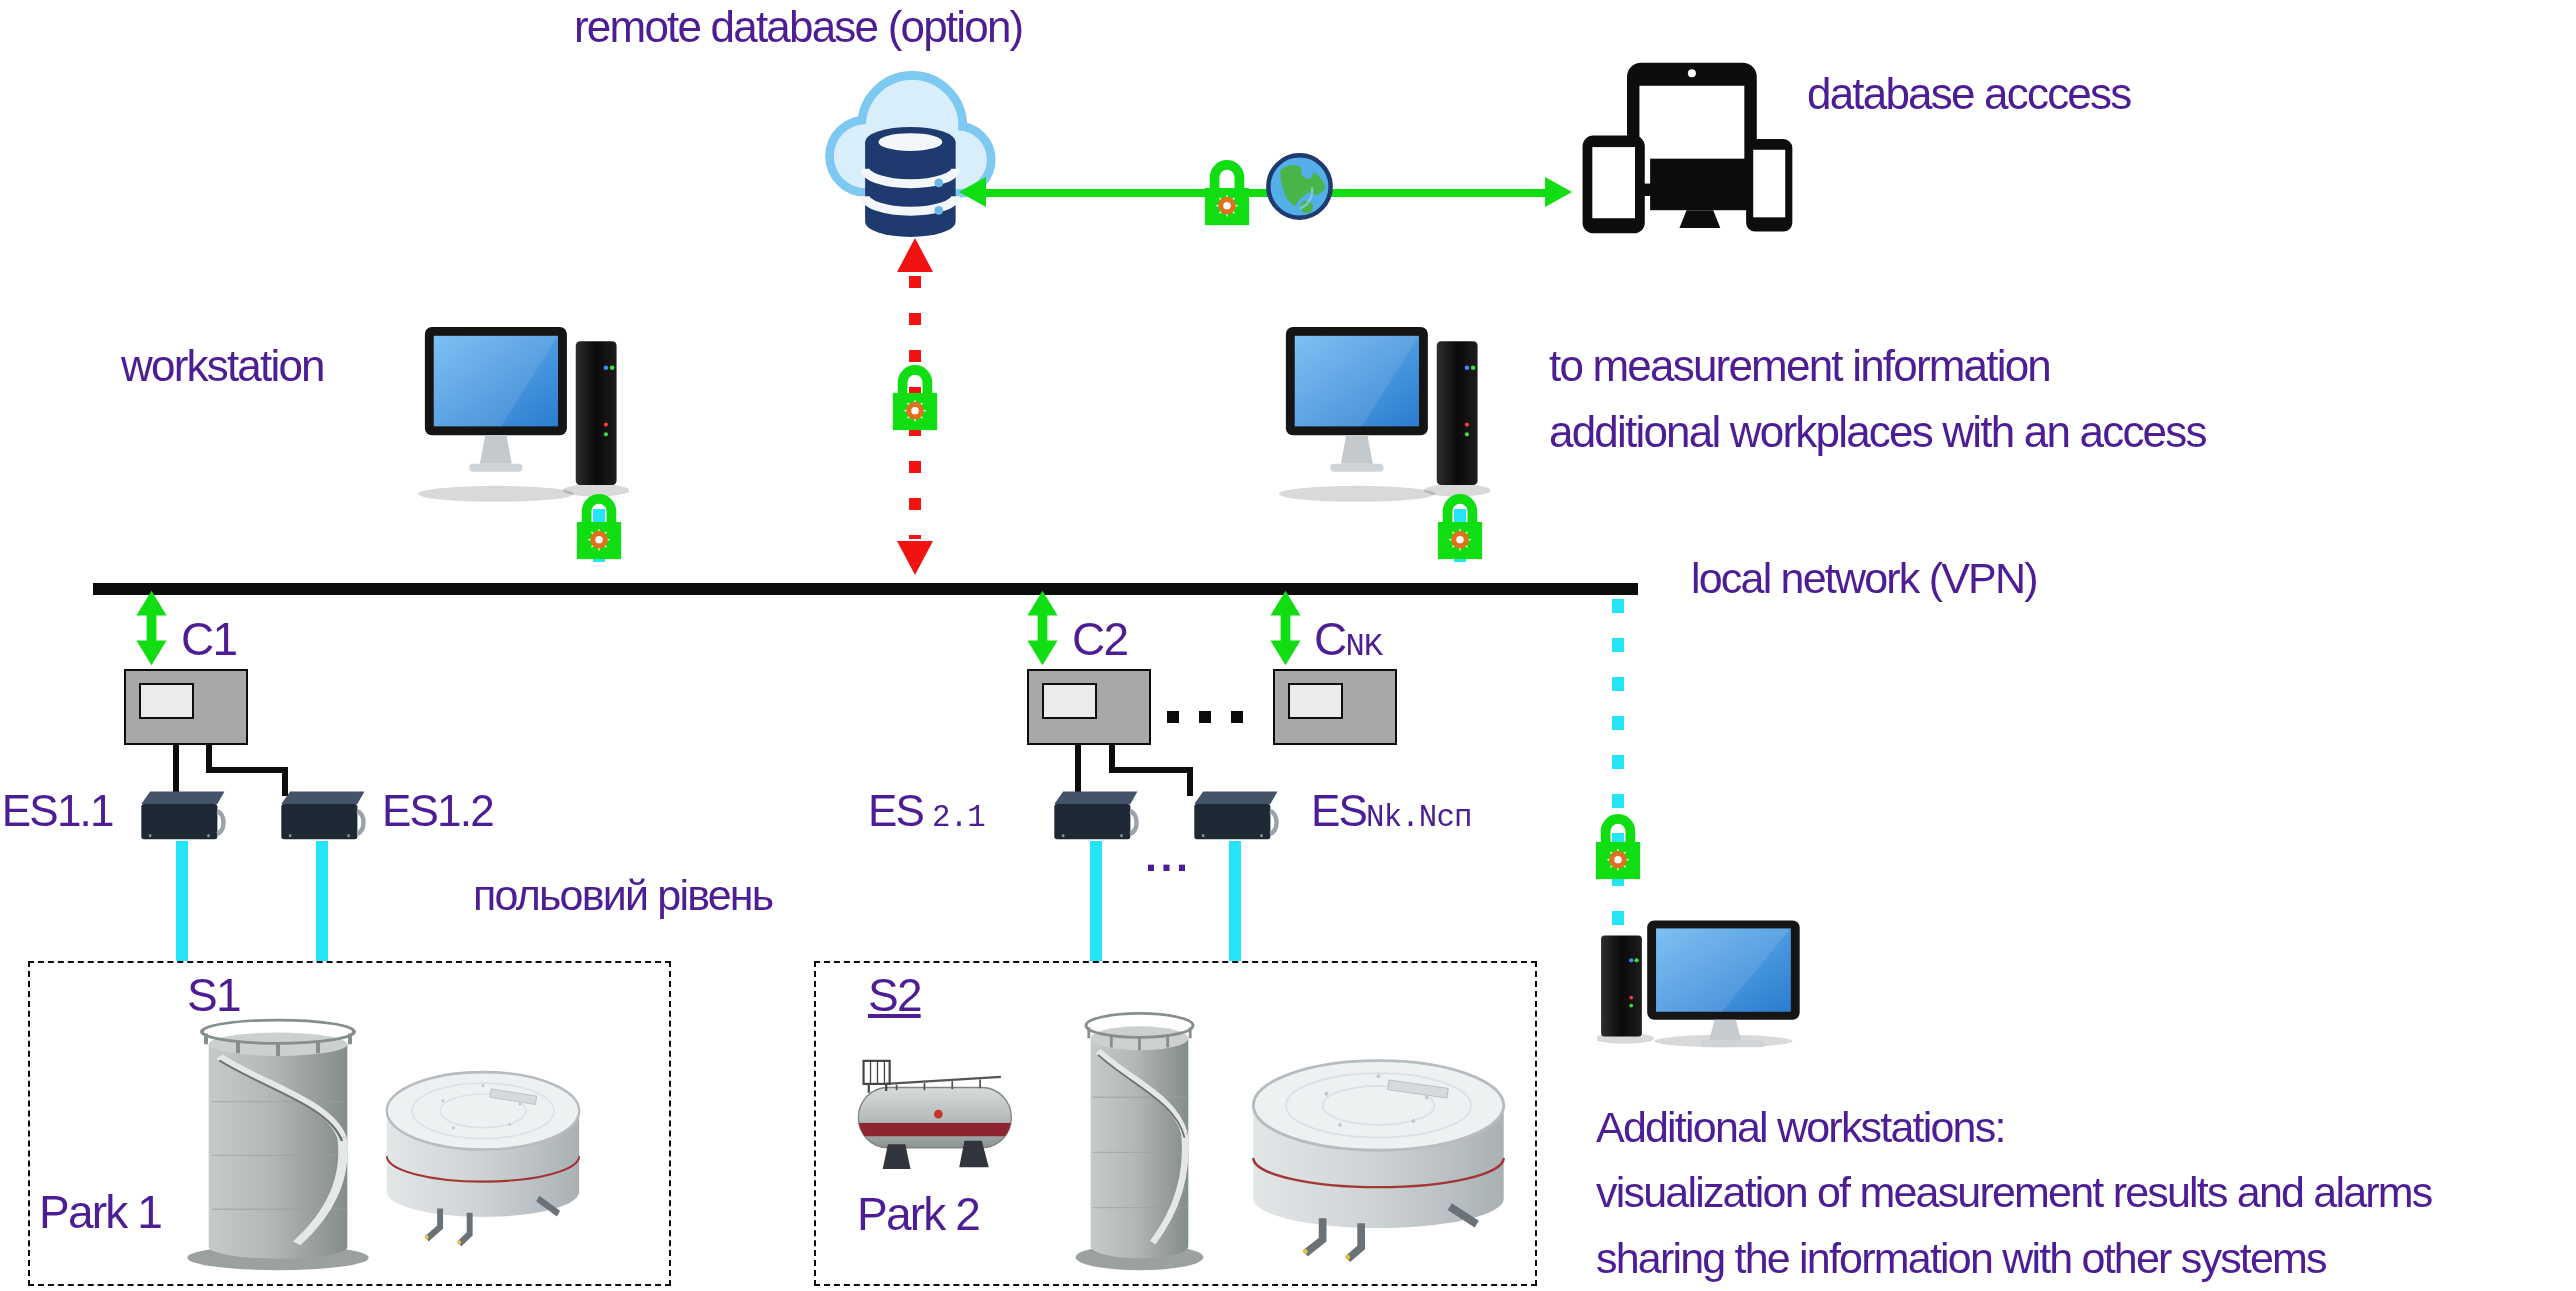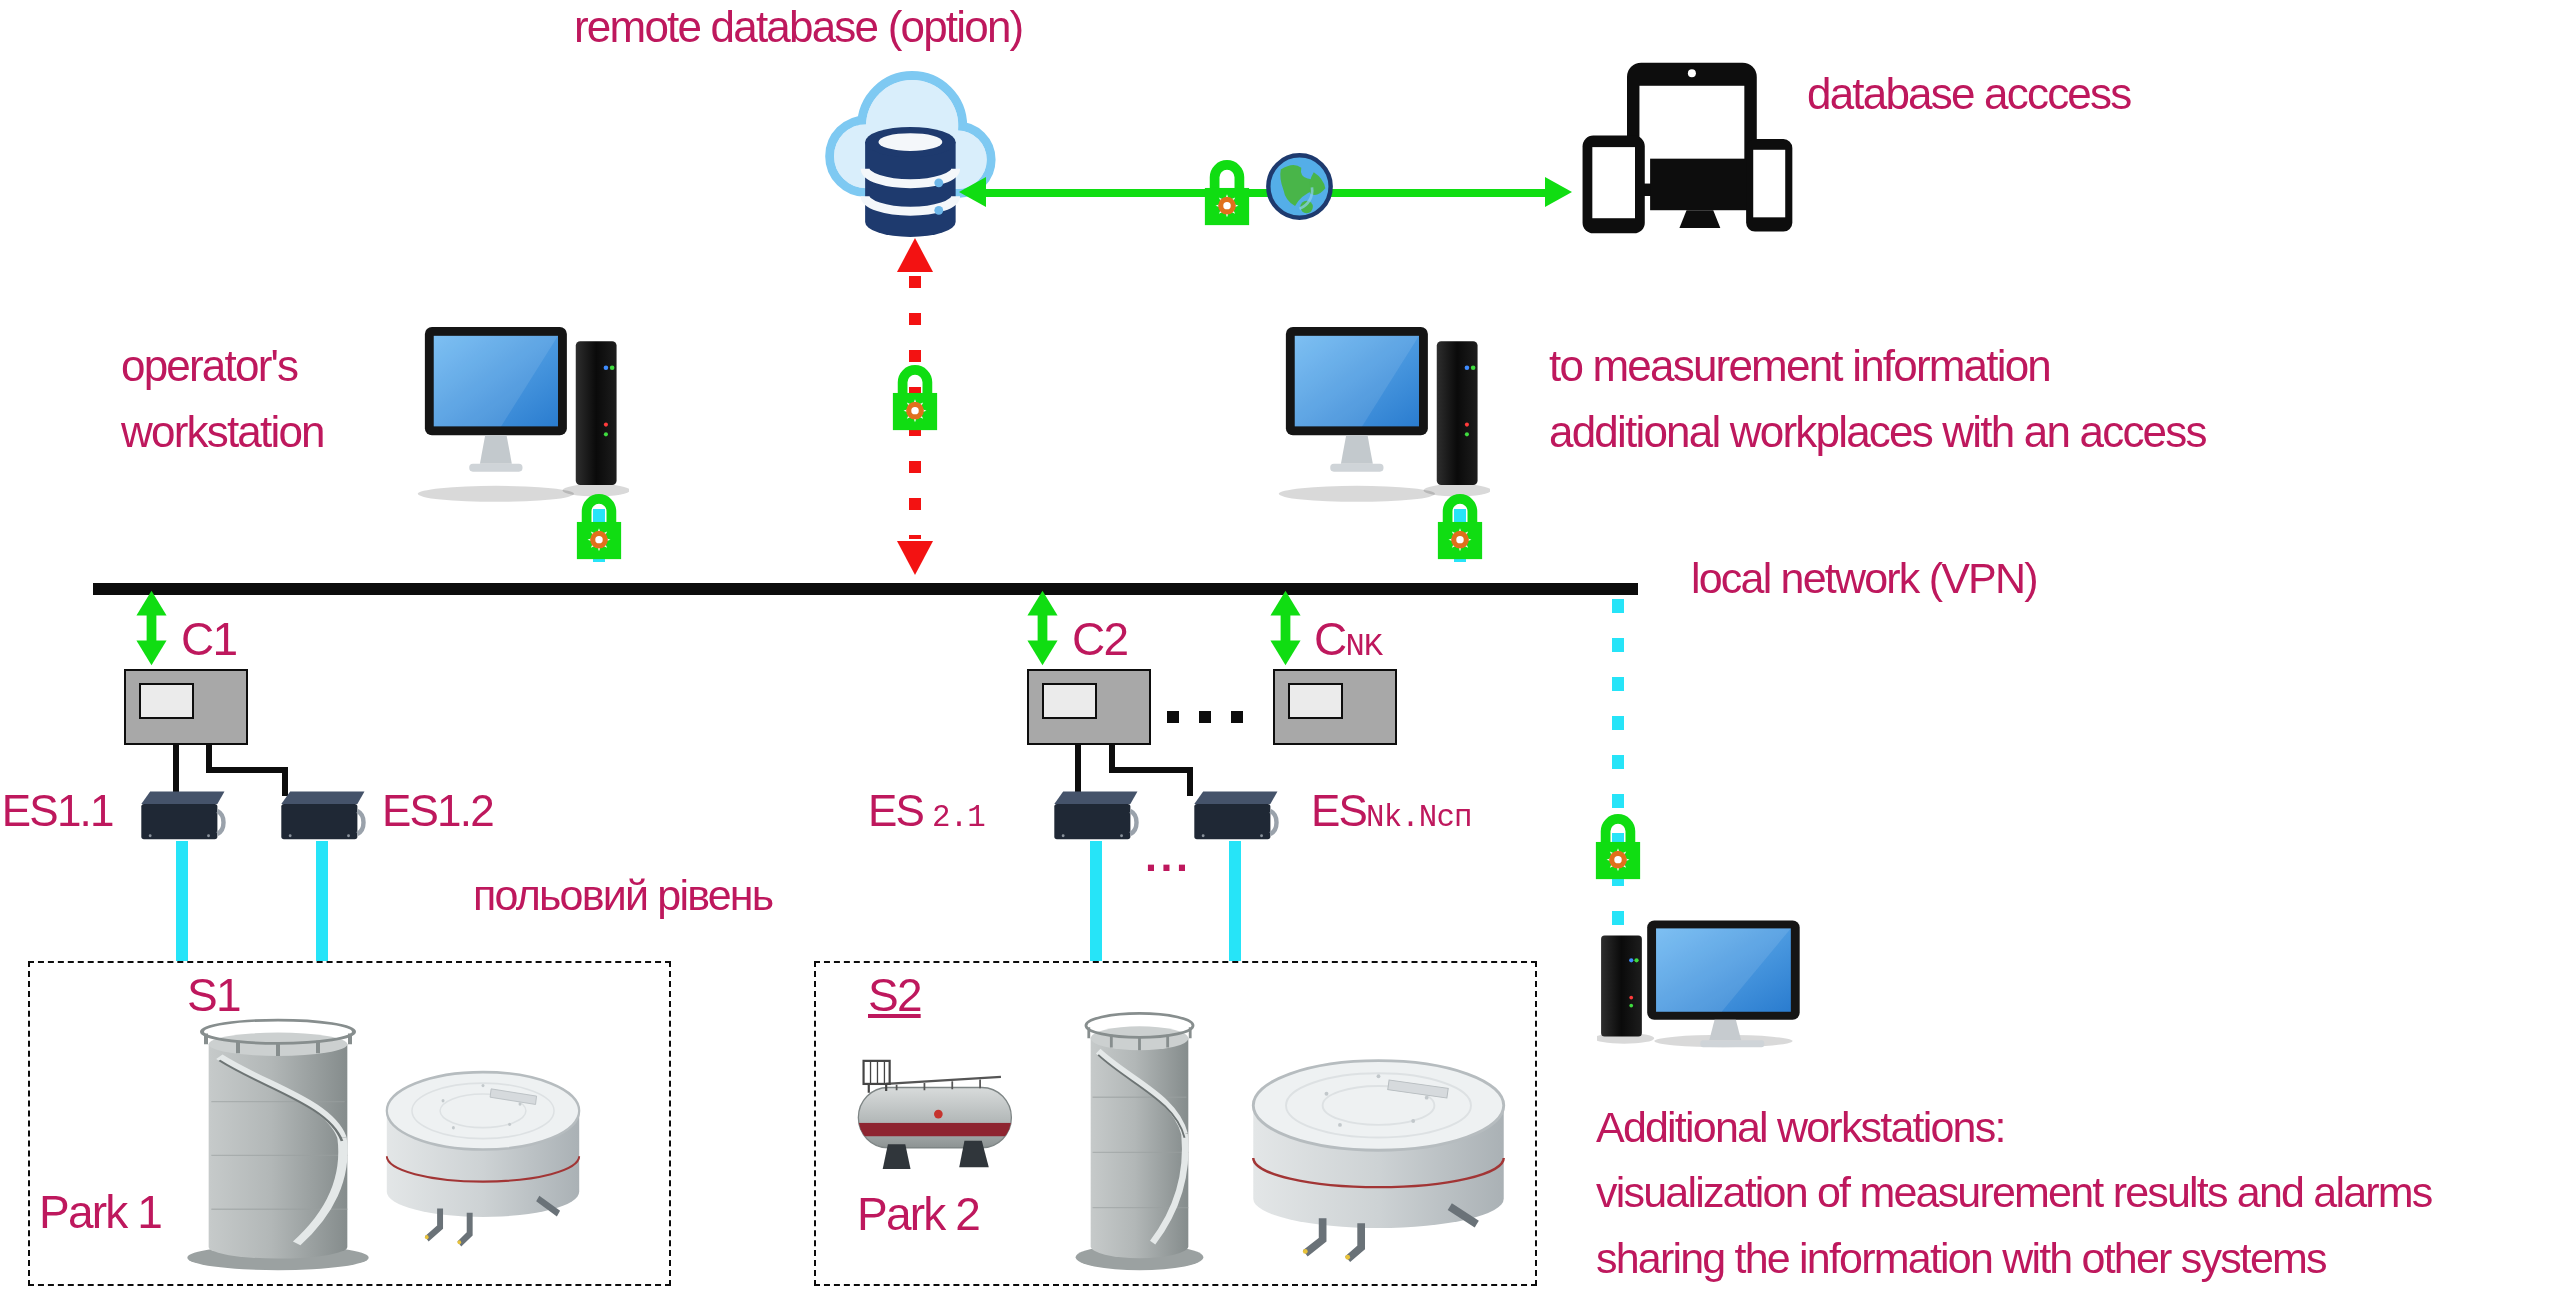--- a/index.html
+++ b/index.html
@@ -1,18 +1,18 @@
 <!DOCTYPE html>
 <html style="--green: #10dd12; --red: #f31212; --cyan: #26e4f8; --orange: #e0701c; --navy: #1e3a6e; --cloud-fill: #d9eefb; --cloud-stroke: #7ec9f2; --controller-gray: #a8a8a8; --screen-blue: #3e9ce2; --line-black: #0d0d0d;font-size:14.2px"><head>
 <meta charset="utf-8">
 <style>
   html,body{margin:0;padding:0;background:#fff;}
   #stage{position:relative;width:2576px;height:1291px;background:#ffffff;overflow:hidden;
          font-family:"Liberation Sans","DejaVu Sans",sans-serif;}
-  .lbl{position:absolute;color:#be185d;white-space:nowrap;letter-spacing:-1.8px;line-height:1.06;}
+  .lbl{position:absolute;color:#4c1d95;white-space:nowrap;letter-spacing:-1.8px;line-height:1.06;}
   .lbl .sub{font-size:0.70em;letter-spacing:-0.9px;font-family:Liberation Mono, monospace;}
   .lbl .sub.gap{margin-left:9px;text-align:right;}
   .abs{position:absolute;}
   
   .bus{position:absolute;background:#0c0c0c;}
   
   .dash-v{position:absolute;width:12.4px;
           background:repeating-linear-gradient(180deg,var(--cyan) 0 14.2px,transparent 14.2px 39px);}
   
   .red-dots{position:absolute;width:12.4px;
@@ -121,21 +121,20 @@
     <svg width="50" height="69" viewBox="0 0 56 78">
       <path d="M14 38 V23 a14 14 0 0 1 28 0 V38" fill="none" stroke="var(--green)" stroke-width="11"></path>
       <rect x="3" y="35" width="50" height="42" fill="var(--green)"></rect>
       <polygon fill="#fff" points="41,55 34,57.5 37.2,64.2 30.5,61 28,68 25.5,61 18.8,64.2 22,57.5 15,55 22,52.5 18.8,45.8 25.5,49 28,42 30.5,49 37.2,45.8 34,52.5"></polygon>
       <circle cx="28" cy="55" r="10" fill="var(--orange)"></circle>
       <circle cx="28" cy="55" r="4.2" fill="#fff"></circle>
     </svg>
   </div>
 
   <div class="lbl" style="left:121px;top:333px;font-size:44px;line-height:1.5;">
-    <div>operator's</div>
     <div>workstation</div>
   </div>
 
   <div class="abs" style="left:416px;top:318px;">
     <svg width="213" height="191" viewBox="0 0 240 215">
       <defs>
         <linearGradient id="scrA" x1="0" y1="0" x2="1" y2="1">
           <stop offset="0" stop-color="#6fb9f2"></stop>
             <stop offset="1" stop-color="#2a7ccf"></stop>
         </linearGradient>

